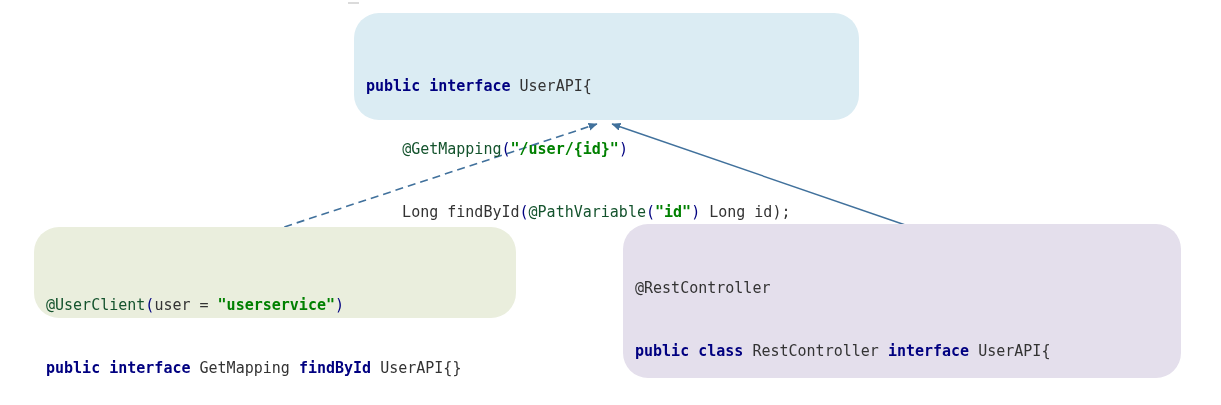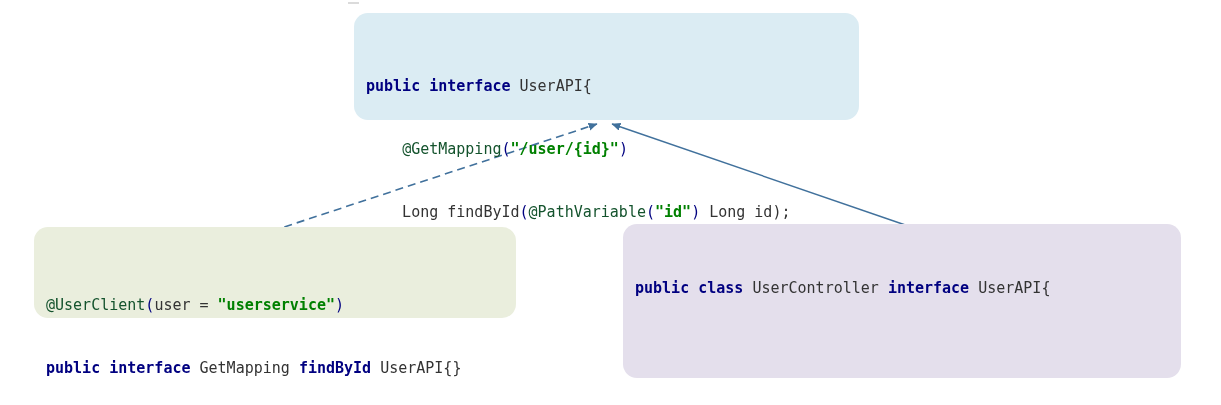--- a/index.html
+++ b/index.html
@@ -14,21 +14,21 @@
     position: relative;
     width: 1221px;
     height: 405px;
     background: #ffffff;
     overflow: hidden;
   }
 
   
   .code-box {
     position: absolute;
-    border-radius: 14px;
+    border-radius: 25px;
     box-sizing: border-box;
     font-family: "DejaVu Sans Mono", monospace;
     font-size: 15px;
     line-height: 21px;
     white-space: pre;
     color: #333333;
     z-index: 3;
   }
   .code-line { white-space: pre; }
 
@@ -113,19 +113,20 @@
     <div class="code-line"><span class="plain">    Long findById</span><span class="punct">(</span><span class="anno">@PathVariable</span><span class="punct">(</span><span class="str">"id"</span><span class="punct">)</span><span class="plain"> Long id);</span></div>
     <div class="code-line"><span class="plain">}</span></div>
   </div>
 
   <div id="box-feignclient" class="code-box">
     <div class="code-line"><span class="anno">@UserClient</span><span class="punct">(</span><span class="plain">user = </span><span class="str">"userservice"</span><span class="punct">)</span></div>
     <div class="code-line"><span class="kw">public interface </span><span class="plain">GetMapping </span><span class="kw">findById </span><span class="plain">UserAPI{}</span></div>
   </div>
 
   <div id="box-restcontroller" class="code-box">
-    <div class="code-line"><span class="kw">public class </span><span class="plain">UserController </span><span class="kw">interface </span><span class="plain">UserAPI{</span></div>
+    <div class="code-line"><span class="plain">@RestController</span></div>
+    <div class="code-line"><span class="kw">public class </span><span class="plain">RestController </span><span class="kw">interface </span><span class="plain">UserAPI{</span></div>
     <div class="code-line"></div>
     
     
   </div>
 
 </div>
 
 </body></html>

